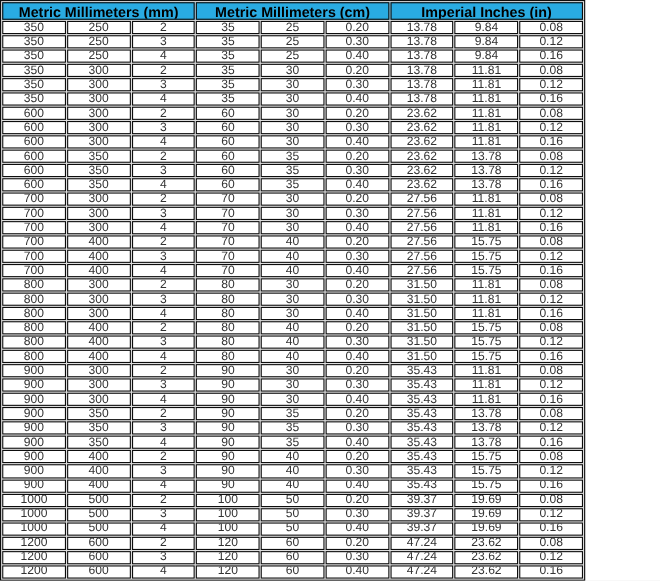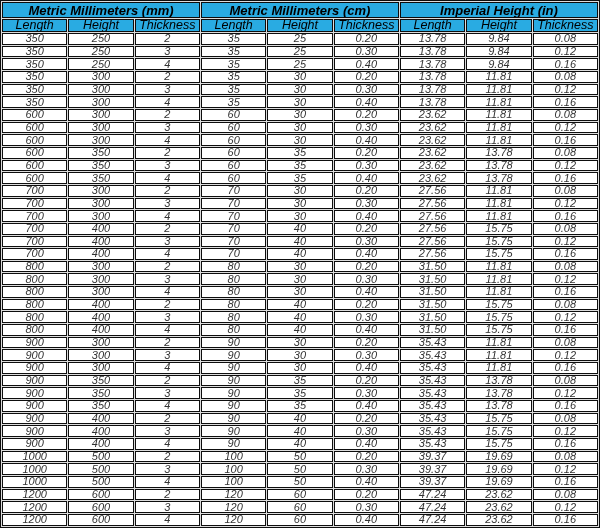--- a/index.html
+++ b/index.html
@@ -9,26 +9,25 @@
     --cell-text:#333333;
     --border:#0d0d0d;
     --grid-gap:#dcdcdc;
   }
   html,body{margin:0;padding:0;}
   body{
     width:600px;height:528px;overflow:hidden;background:#ffffff;
     font-family:"Liberation Sans",sans-serif;
   }
   table{
-    width:600px;height:528px;table-layout:fixed;
+    width:532px;height:528px;table-layout:fixed;
     border-collapse:separate;border-spacing:1px;
     background:var(--grid-gap);
     border:1px solid var(--border);
     box-sizing:border-box;
-    font-style:italic;
   }
   th,td{
     padding:0;margin:0;text-align:center;vertical-align:middle;
     overflow:hidden;white-space:nowrap;
     border:1px solid var(--border);
   }
   th.section{
     background:var(--header-bg);color:var(--header-text);
     font-weight:bold;font-size:13px;height:14px;line-height:13px;
   }
@@ -42,32 +41,21 @@
   }
 </style>
 </head>
 <body>
 
 <table>
   <thead>
     <tr>
       <th class="section" colspan="3">Metric Millimeters (mm)</th>
       <th class="section" colspan="3">Metric Millimeters (cm)</th>
-      <th class="section" colspan="3">Imperial Height (in)</th>
-    </tr>
-    <tr>
-      <th class="colhead">Length</th>
-      <th class="colhead">Height</th>
-      <th class="colhead">Thickness</th>
-      <th class="colhead">Length</th>
-      <th class="colhead">Height</th>
-      <th class="colhead">Thickness</th>
-      <th class="colhead">Length</th>
-      <th class="colhead">Height</th>
-      <th class="colhead">Thickness</th>
+      <th class="section" colspan="3">Imperial Inches (in)</th>
     </tr>
   </thead>
   <tbody>
       <tr>
         <td>350</td>
         <td>250</td>
         <td>2</td>
         <td>35</td>
         <td>25</td>
         <td>0.20</td>

